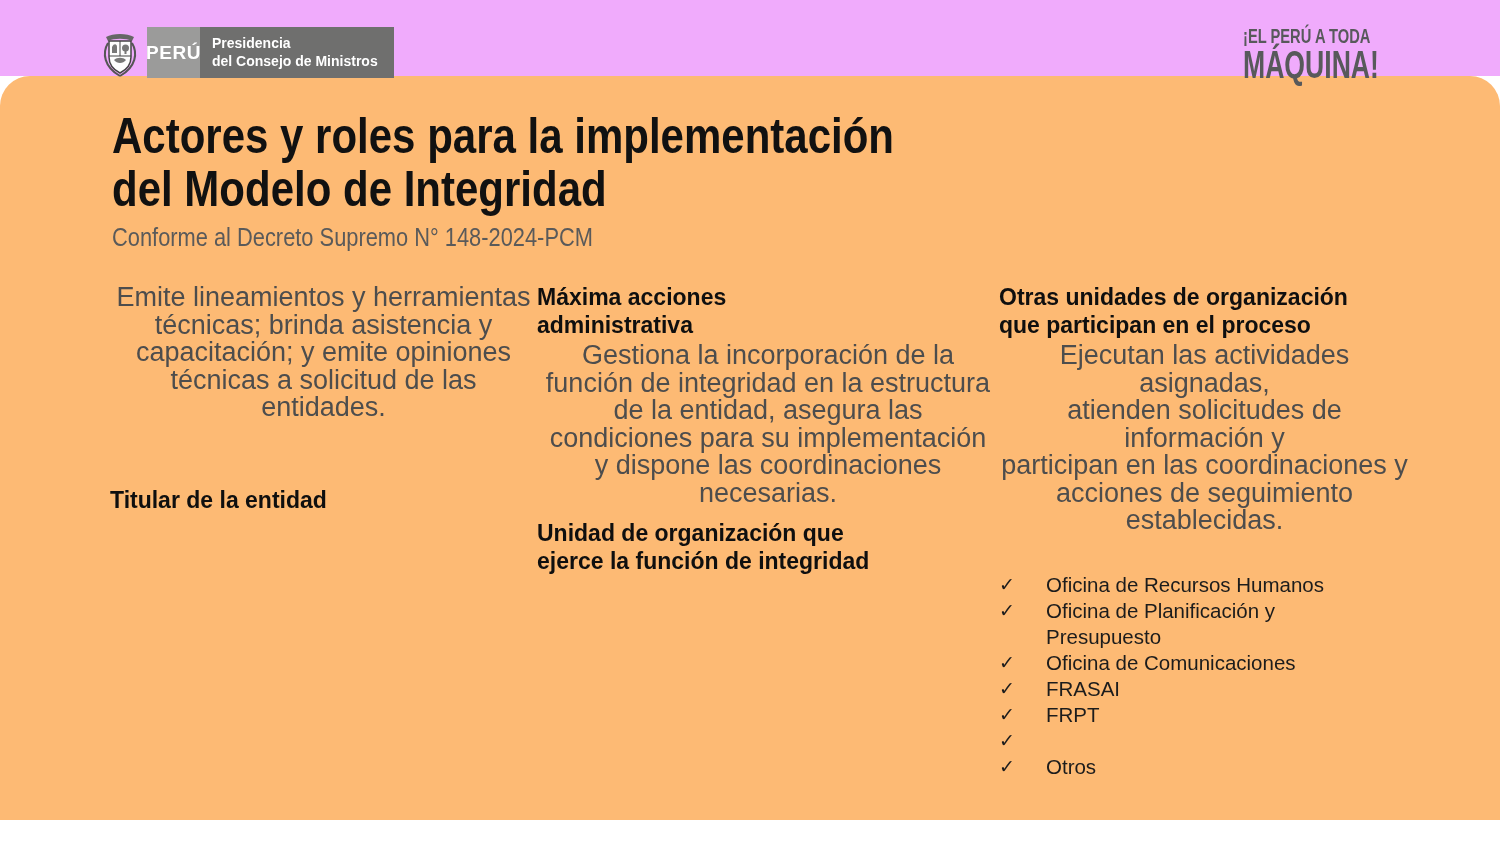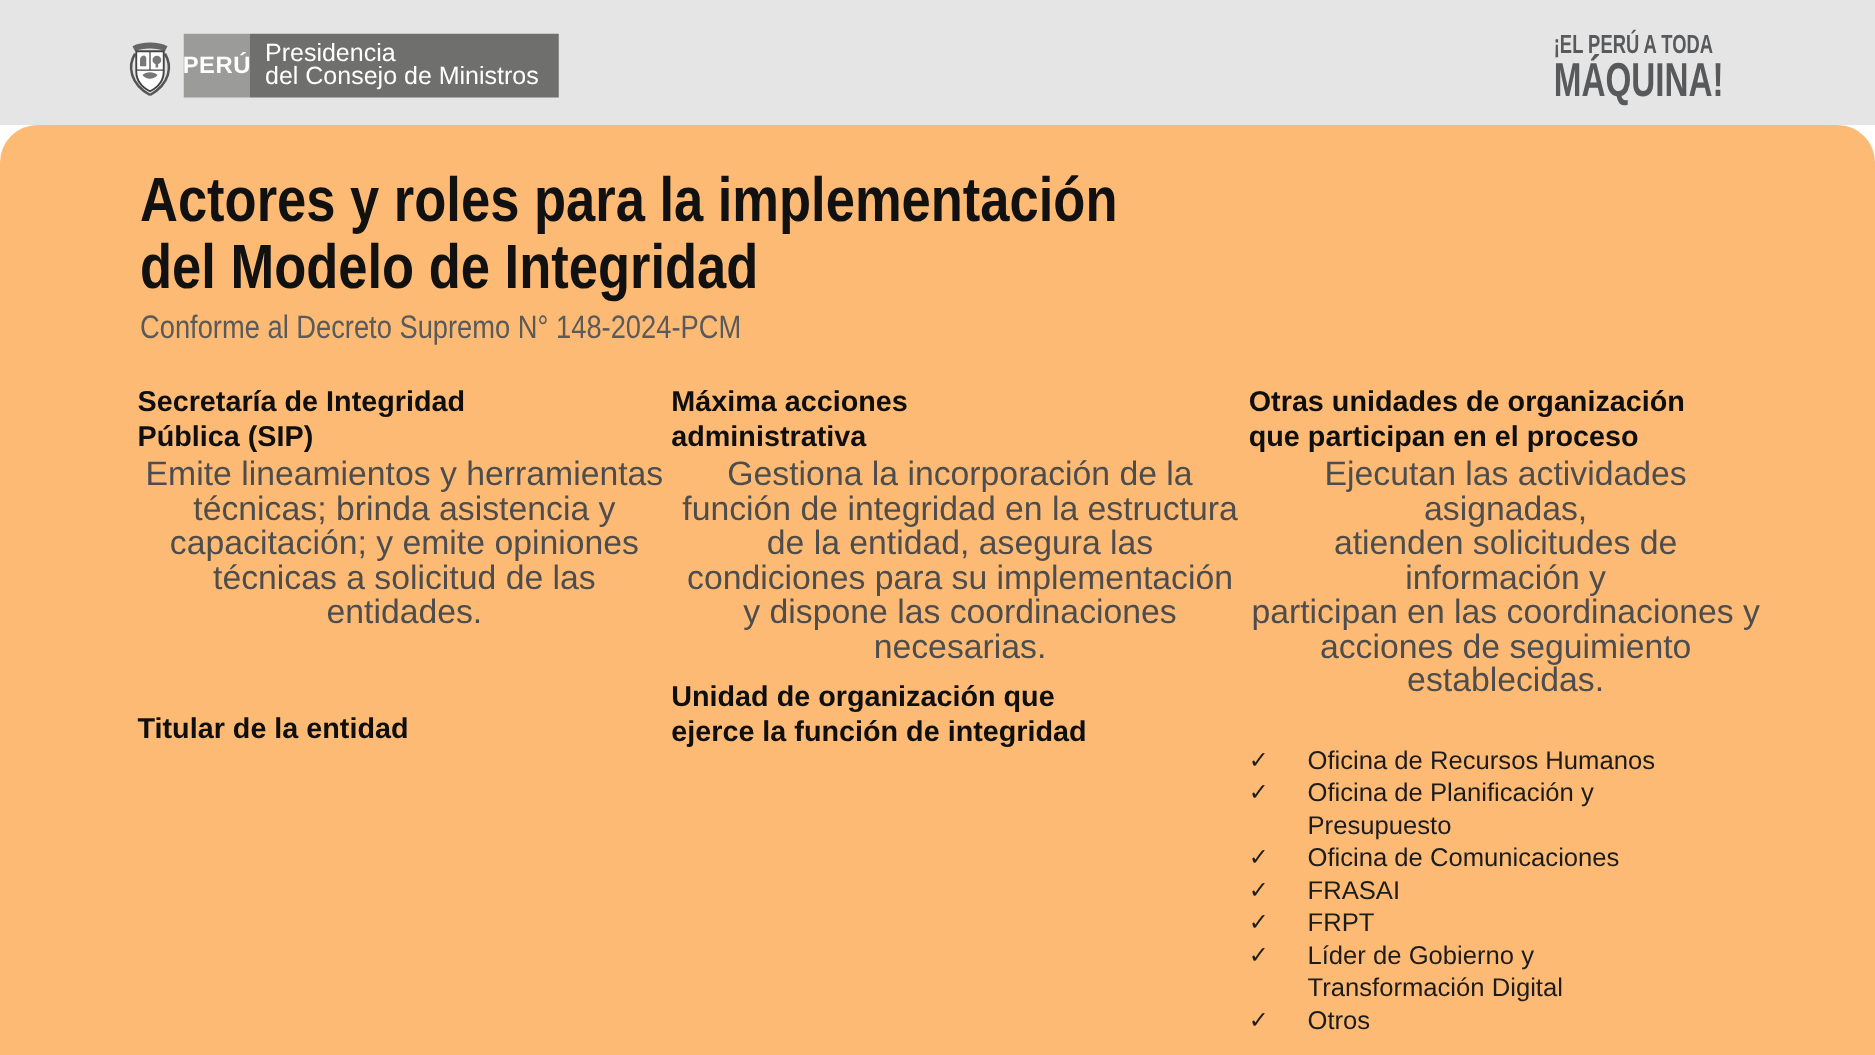--- a/index.html
+++ b/index.html
@@ -4,33 +4,33 @@
 <style>
   html,body{margin:0;padding:0;}
   body{
     width:1500px;height:844px;
     background:#ffffff;
     font-family:"Liberation Sans", sans-serif;
     overflow:hidden;
     position:relative;
   }
   
-  .topbar{position:relative;height:100px;background:#e5e5e5;}
+  .topbar{position:relative;height:76px;background:#f0abfc;}
   .gov-logo{position:absolute;left:100px;top:27px;height:51px;display:flex;align-items:stretch;}
   .coat{width:40px;display:flex;align-items:center;justify-content:center;margin-right:7px;}
   .peru-box{
     background:#9b9b9a;color:#ffffff;width:53px;
     display:flex;align-items:center;justify-content:center;
     font-size:19px;font-weight:bold;letter-spacing:.5px;
   }
   .pcm-box{
     background:#6f6f6e;color:#ffffff;
     display:flex;align-items:center;
     padding:0 16px 0 12px;
-    font-size:20px;line-height:17.5px;font-weight:400;
+    font-size:14px;line-height:17.5px;font-weight:700;
     white-space:pre-line;
   }
   .campaign{
     position:absolute;left:1243px;top:24px;
     color:#58595b;
     transform:scaleX(.70);transform-origin:left top;
     text-align:left;
   }
   .campaign .c1{font-size:21px;font-weight:800;line-height:24px;white-space:nowrap;}
   .campaign .c2{font-size:38px;font-weight:800;line-height:34px;white-space:nowrap;}
@@ -109,22 +109,20 @@
 
   <main class="panel">
     <h1 class="title pre">Actores y roles para la implementación
 del Modelo de Integridad</h1>
     <p class="subtitle">Conforme al Decreto Supremo N° 148-2024-PCM</p>
 
     <div class="cols">
 
       <section>
         <div>
-          <h2 class="rolehead pre">Secretaría de Integridad
-Pública (SIP)</h2>
           <p class="rolebody pre">Emite lineamientos y herramientas
 técnicas; brinda asistencia y
 capacitación; y emite opiniones
 técnicas a solicitud de las entidades.</p>
         </div>
         <div class="gap-col1">
           <h2 class="rolehead pre">Titular de la entidad</h2>
         </div>
       </section>
 
@@ -171,22 +169,20 @@
           <li>
             <span class="check">✓</span>
             <span class="pre">FRASAI</span>
           </li>
           <li>
             <span class="check">✓</span>
             <span class="pre">FRPT</span>
           </li>
           <li>
             <span class="check">✓</span>
-            <span class="pre">Líder de Gobierno y
-Transformación Digital</span>
           </li>
           <li>
             <span class="check">✓</span>
             <span class="pre">Otros</span>
           </li>
         </ul>
       </section>
 
     </div>
   </main>

